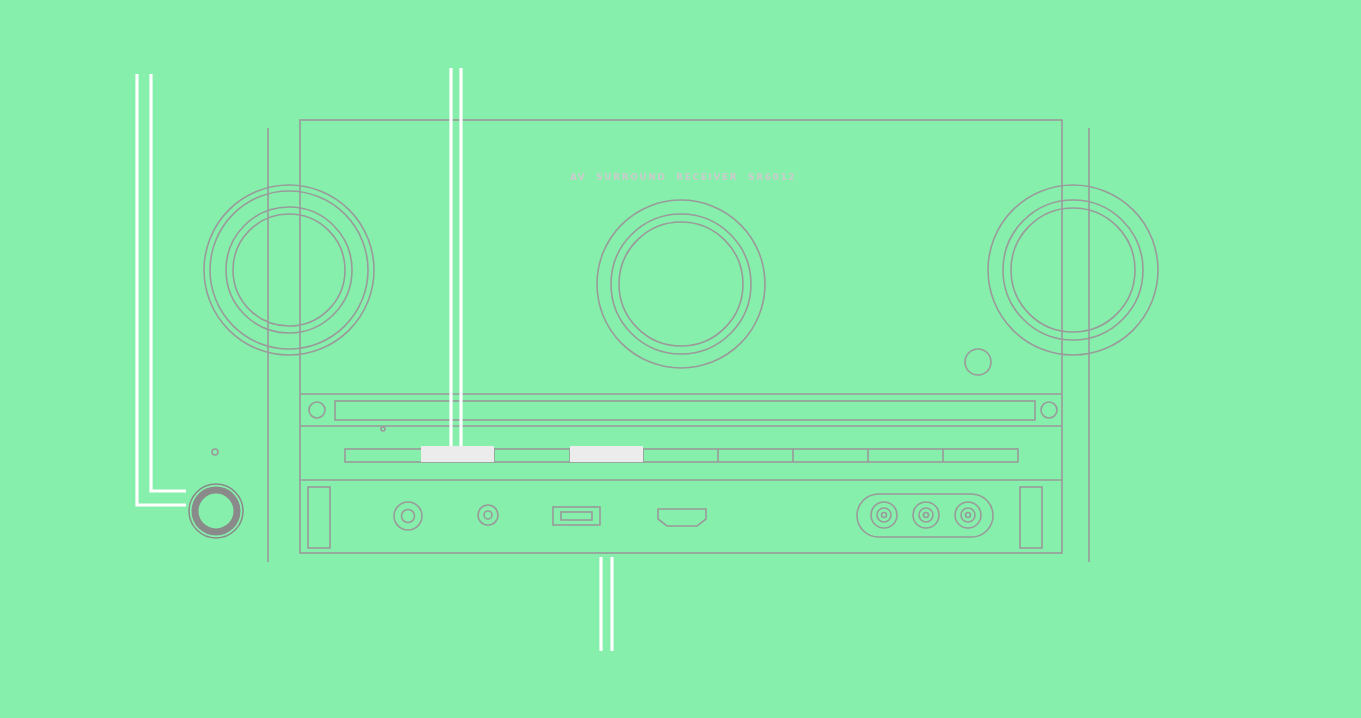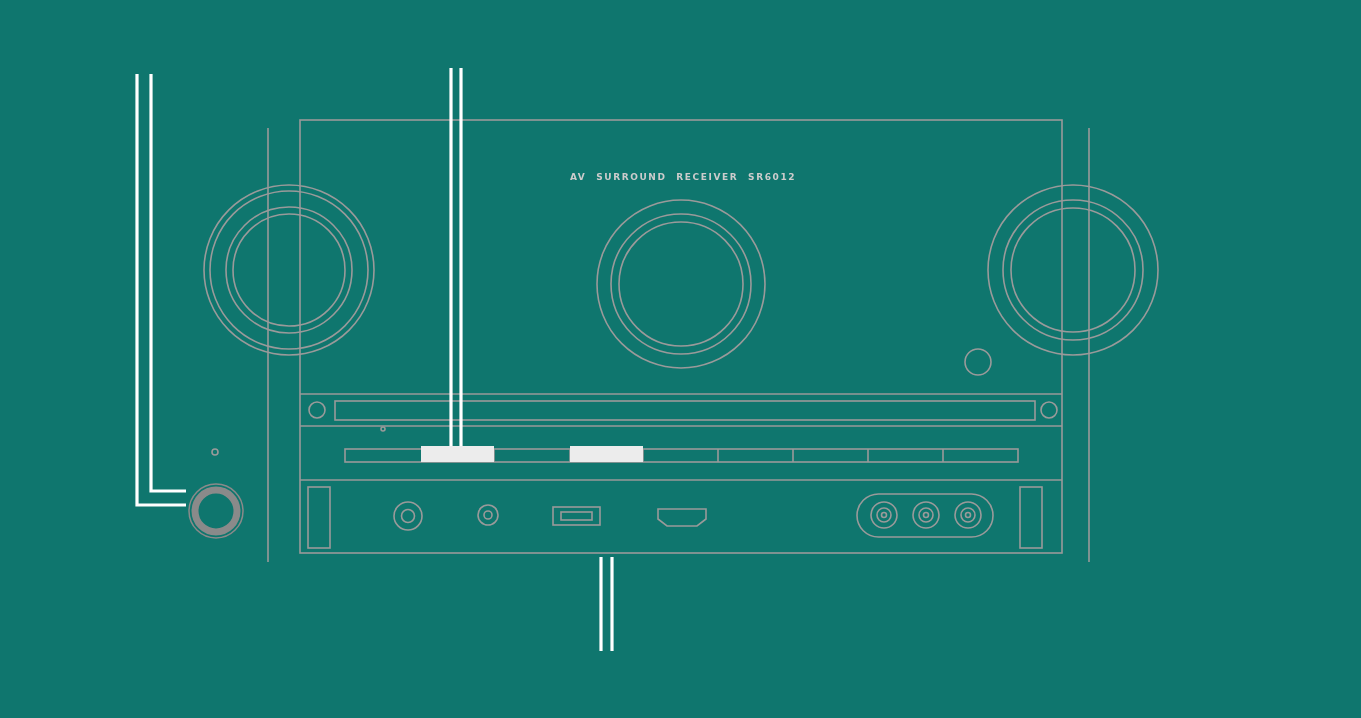--- a/index.html
+++ b/index.html
@@ -4,21 +4,21 @@
 <style>
   html, body {
     margin: 0;
     padding: 0;
     background: #000000;
   }
   .stage {
     position: relative;
     width: 1361px;
     height: 718px;
-    background: #0f766e;
+    background: #86efac;
     overflow: hidden;
     font-family: "DejaVu Sans", sans-serif;
   }
   svg { display: block; }
   text.model-label {
     font-family: "DejaVu Sans", sans-serif;
     font-size: 9px;
     letter-spacing: 1.6px;
     word-spacing: 5px;
     font-weight: bold;

